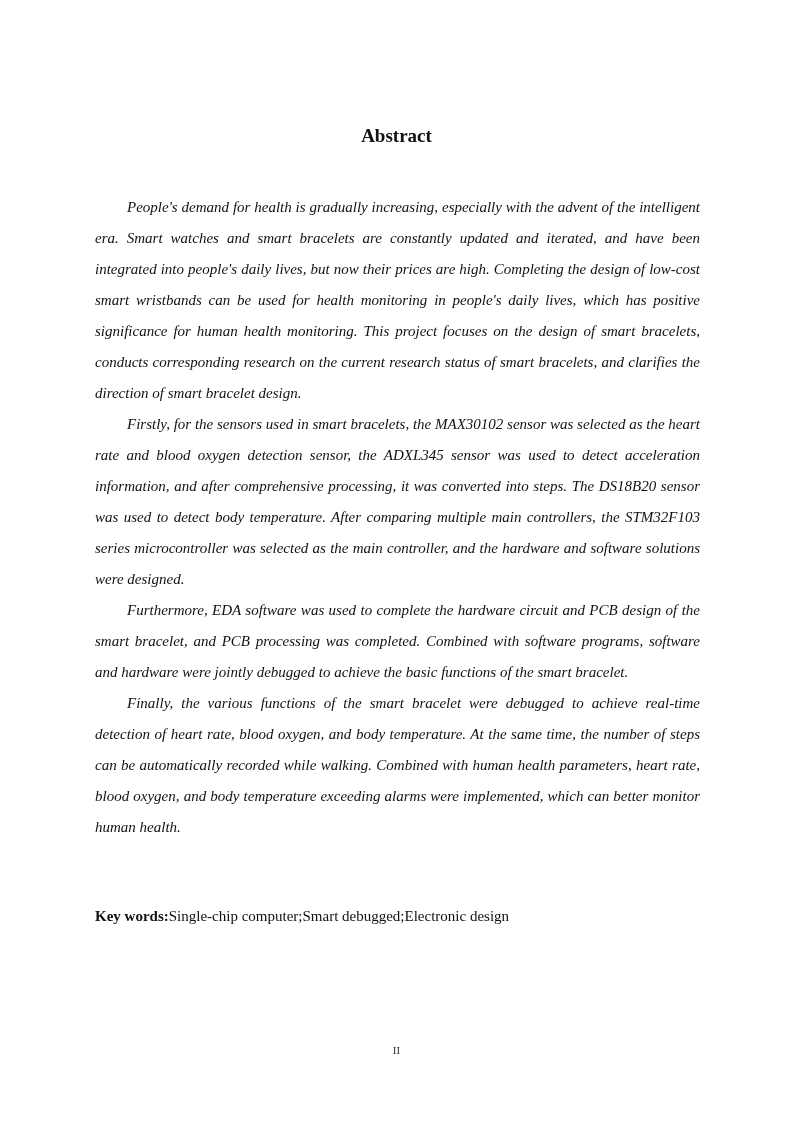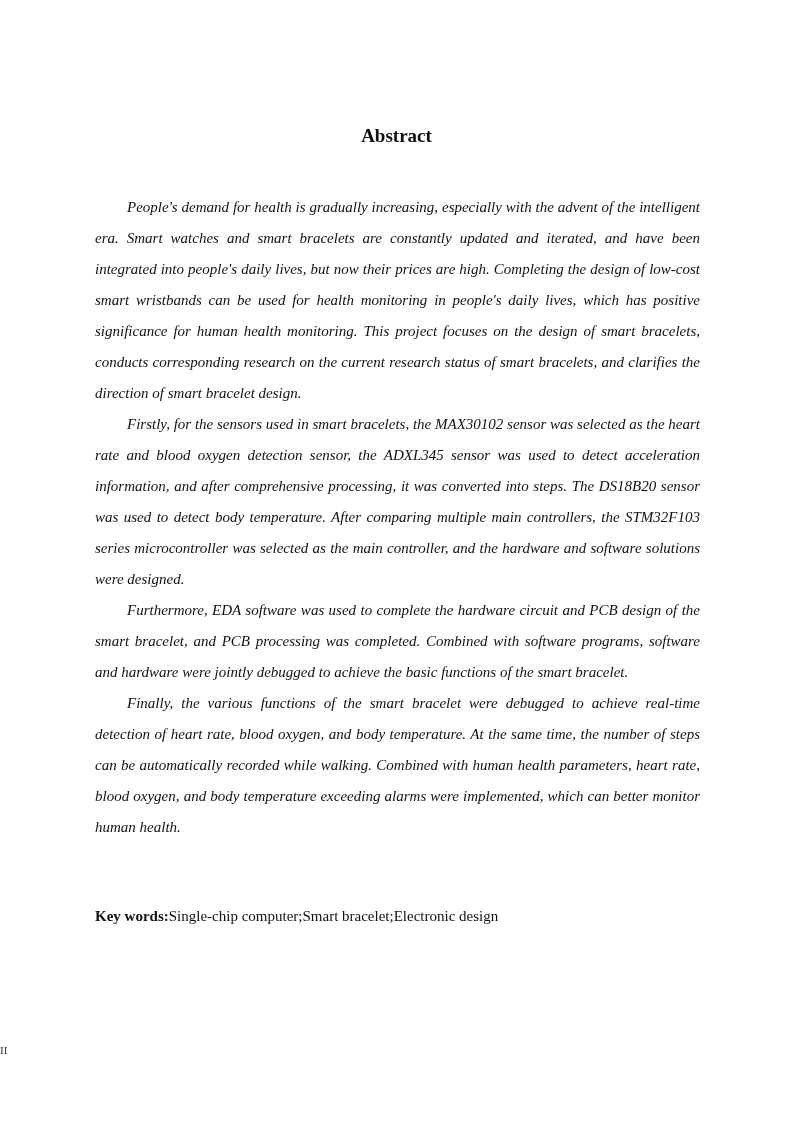--- a/index.html
+++ b/index.html
@@ -57,35 +57,35 @@
     }
     .keywords .kw-label {
       font-weight: bold;
       font-family: Liberation Serif, serif;
     }
     .page-number {
       position: absolute;
       left: 0;
       width: 793px;
       top: 1043px;
-      text-align: left;
+      text-align: center;
       font-size: 11px;
       line-height: 14px;
       color: #333333;
     }
   </style>
 </head>
 <body>
 
 <div class="page">
   <h1 class="title">Abstract</h1>
 
   <div class="body-text">
     <p class="para">People's demand for health is gradually increasing, especially with the advent of the intelligent era. Smart watches and smart bracelets are constantly updated and iterated, and have been integrated into people's daily lives, but now their prices are high. Completing the design of low-cost smart wristbands can be used for health monitoring in people's daily lives, which has positive significance for human health monitoring. This project focuses on the design of smart bracelets, conducts corresponding research on the current research status of smart bracelets, and clarifies the direction of smart bracelet design.</p>
     <p class="para">Firstly, for the sensors used in smart bracelets, the MAX30102 sensor was selected as the heart rate and blood oxygen detection sensor, the ADXL345 sensor was used to detect acceleration information, and after comprehensive processing, it was converted into steps. The DS18B20 sensor was used to detect body temperature. After comparing multiple main controllers, the STM32F103 series microcontroller was selected as the main controller, and the hardware and software solutions were designed.</p>
     <p class="para">Furthermore, EDA software was used to complete the hardware circuit and PCB design of the smart bracelet, and PCB processing was completed. Combined with software programs, software and hardware were jointly debugged to achieve the basic functions of the smart bracelet.</p>
     <p class="para">Finally, the various functions of the smart bracelet were debugged to achieve real-time detection of heart rate, blood oxygen, and body temperature. At the same time, the number of steps can be automatically recorded while walking. Combined with human health parameters, heart rate, blood oxygen, and body temperature exceeding alarms were implemented, which can better monitor human health.</p>
   </div>
 
-  <p class="keywords"><span class="kw-label">Key words:</span><span class="kw-value">Single-chip computer;Smart bracelet;Electronic design</span></p>
+  <p class="keywords"><span class="kw-label">Key words:</span><span class="kw-value">Single-chip computer;Smart debugged;Electronic design</span></p>
 
   <div class="page-number">II</div>
 </div>
 
 </body></html>

